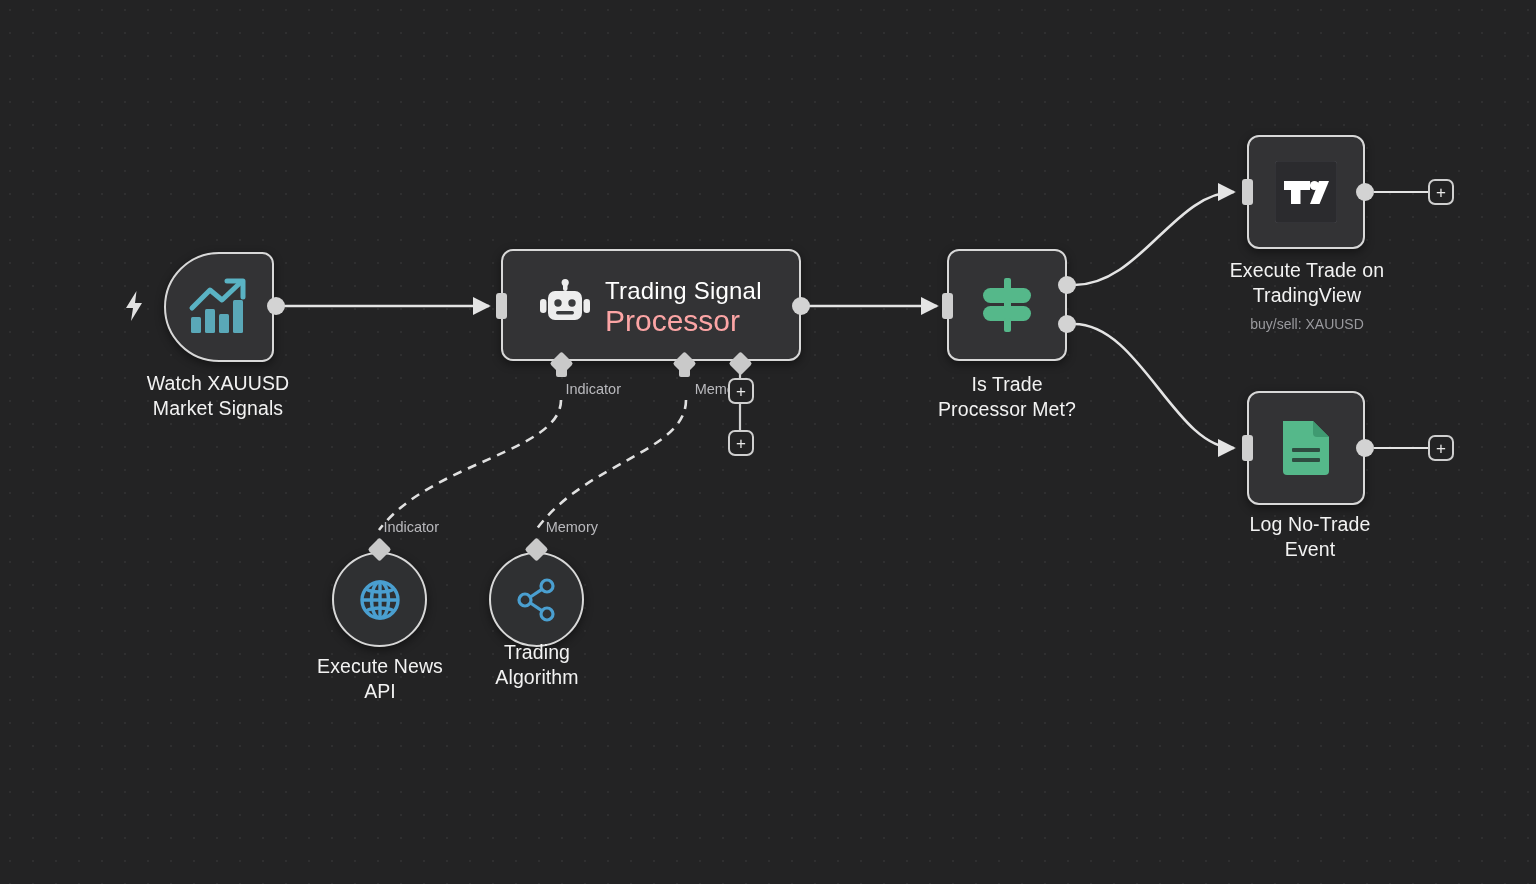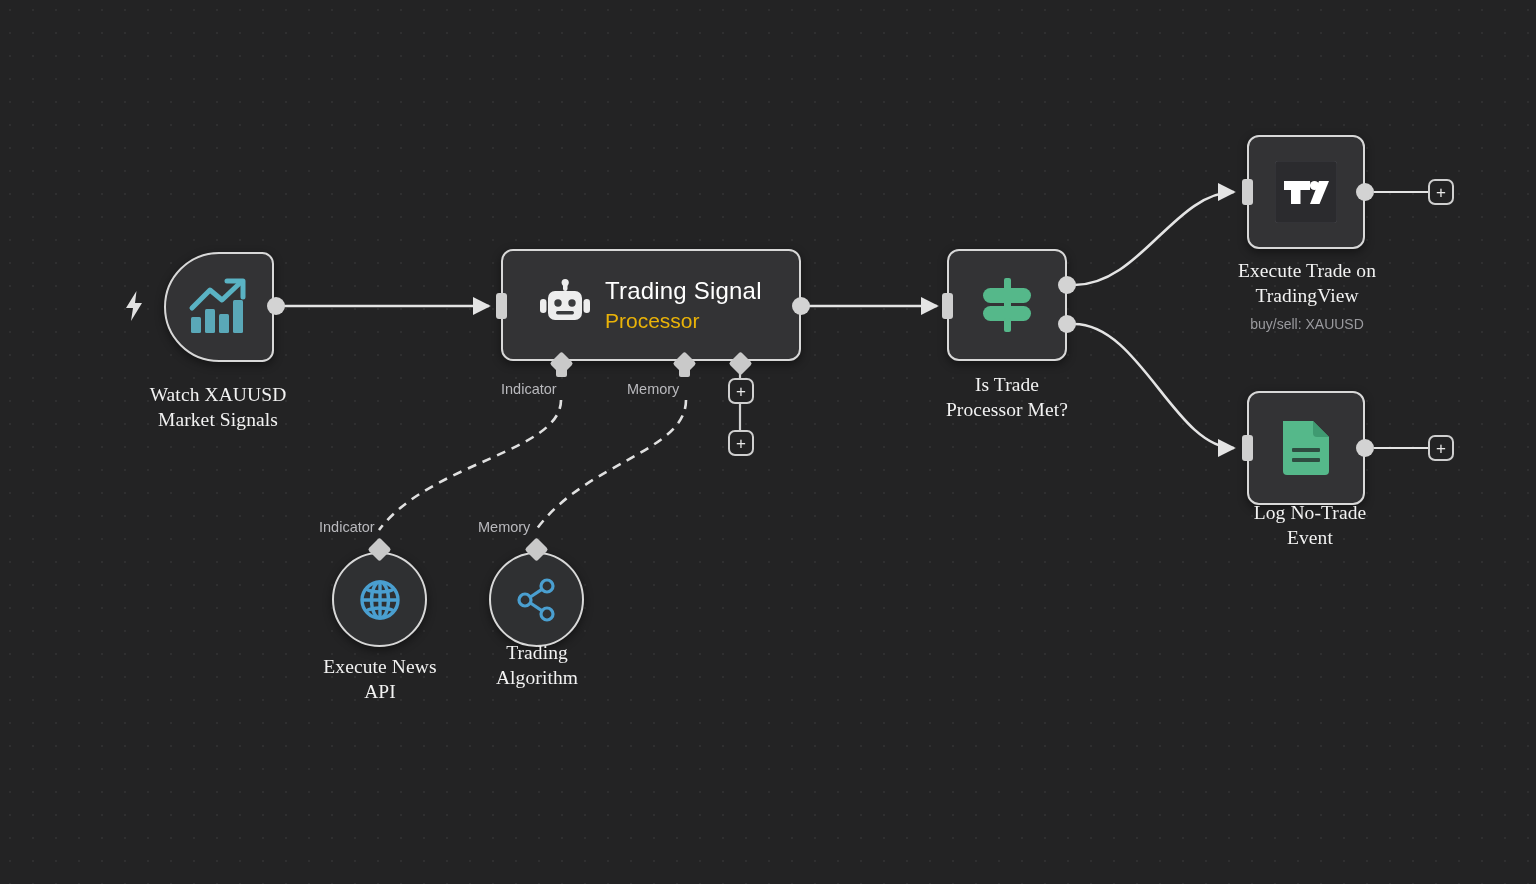--- a/index.html
+++ b/index.html
@@ -31,21 +31,21 @@
   }
   .node.square   { border-radius:12px; }
   .node.trigger  { border-radius:56px 12px 12px 56px; justify-content:center; }
   .node.circle   { border-radius:50%; justify-content:center; background:#2f3032; border-width:2.5px; }
 
   
   .nlabel {
     position:absolute; z-index:4;
     text-align:center; color:#f2f2f2;
     font-size:19.5px; line-height:25px; letter-spacing:.1px;
-    white-space:pre-line; pointer-events:none;font-family:Liberation Serif, serif;
+    white-space:pre-line; pointer-events:none;
   }
   .nsub {
     position:absolute; z-index:4; text-align:center;
     color:#9a9a9e; font-size:14px; line-height:18px; white-space:pre-line;
   }
 
   
   .dot {
     position:absolute; width:18px; height:18px; border-radius:50%;
     background:#d3d3d3; z-index:5;
@@ -61,29 +61,29 @@
   .dstem { position:absolute; width:11px; height:7px; background:#c9c9c9; border-radius:0 0 2px 2px; z-index:5;}
   .plusbtn {
     position:absolute; width:26px; height:26px; border-radius:7px;
     border:2px solid #cfcfcf; background:#232324; z-index:6;
     display:flex; align-items:center; justify-content:center;
     color:#e8e8e8; font-size:17px; line-height:1; font-weight:400;
     cursor:pointer;
   }
   .conn-label {
     position:absolute; z-index:6; color:#b9b9bd;
-    font-size:14.5px; white-space:nowrap; text-align:left;
+    font-size:14.5px; white-space:nowrap; text-align:right;
   }
   .bolt {
     position:absolute; z-index:6; color:#e2e2e2; font-size:30px; line-height:1;
   }
   .icon { display:block; }
   .agent-txt { display:flex; flex-direction:column; justify-content:center; margin-left:14px; }
   .agent-title { color:#ffffff; font-size:24px; line-height:30px; letter-spacing:.2px; }
-  .agent-sub   { color:#eab308; font-size:21px; line-height:29px; }
+  .agent-sub   { color:#fca5a5; font-size:30px; line-height:29px; }
 </style>
 </head>
 <body>
 
 <div id="canvas">
 
   <svg class="edges" viewBox="0 0 1536 884">
     <defs>
       <marker id="arr" viewBox="0 0 10 10" refX="9" refY="5" markerWidth="7" markerHeight="7" orient="auto-start-reverse">
         <path d="M0,0 L10,5 L0,10 z" fill="#e4e4e4"></path>
@@ -124,21 +124,21 @@
           <rect x="17" y="31" width="10" height="24" rx="1.5"></rect>
           <rect x="31" y="36" width="10" height="19" rx="1.5"></rect>
           <rect x="45" y="22" width="10" height="33" rx="1.5"></rect>
         </g>
         <path d="M4 30 L22 12 L34 22 L53 4" stroke="#5ab3c4" stroke-width="5" fill="none" stroke-linecap="round" stroke-linejoin="round"></path>
         <path d="M39 3 H55 V19" stroke="#5ab3c4" stroke-width="5" fill="none" stroke-linecap="round" stroke-linejoin="round"></path>
       </svg>
     </span>
   </div>
   <div class="dot" style="left:267px; top:297px;"></div>
-  <div class="nlabel" style="left:98px; top:382px; width:240px;">Watch XAUUSD
+  <div class="nlabel" style="left:98px; top:371px; width:240px;">Watch XAUUSD
 Market Signals</div>
 
   <div class="inport" style="left:496px; top:293px;"></div>
   <div class="node square" style="left:501px; top:249px; width:300px; height:112px; padding-left:36px;">
     <span>
       <svg width="52" height="52" viewBox="0 0 52 52" class="icon" aria-hidden="true">
         <g fill="#ededed">
           <rect x="24" y="3" width="4.5" height="9" rx="2.2"></rect>
           <circle cx="26.2" cy="3.6" r="3.6"></circle>
           <rect x="9" y="12" width="34" height="29" rx="7"></rect>
@@ -224,21 +224,21 @@
           <rect x="15" y="31" width="28" height="4" rx="1"></rect>
           <rect x="15" y="41" width="28" height="4" rx="1"></rect>
         </g>
       </svg>
     </span>
   </div>
   <div class="dot" style="left:1356px; top:439px;"></div>
   <div class="plusbtn" style="left:1428px; top:435px;">
     <span>+</span>
   </div>
-  <div class="nlabel" style="left:1189px; top:500px; width:242px;">Log No-Trade
+  <div class="nlabel" style="left:1189px; top:512px; width:242px;">Log No-Trade
 Event</div>
 
   <div class="conn-label" style="left:319px; top:519px; width:120px;">Indicator</div>
   <div class="diamond" style="left:371px; top:541px;"></div>
   <div class="node circle" style="left:332px; top:552px; width:95px; height:95px;">
     <span>
       <svg width="50" height="50" viewBox="0 0 50 50" class="icon" aria-hidden="true">
         <g stroke="#4a9fd0" stroke-width="3.4" fill="none">
           <circle cx="25" cy="25" r="18"></circle>
           <line x1="7" y1="25" x2="43" y2="25"></line>

